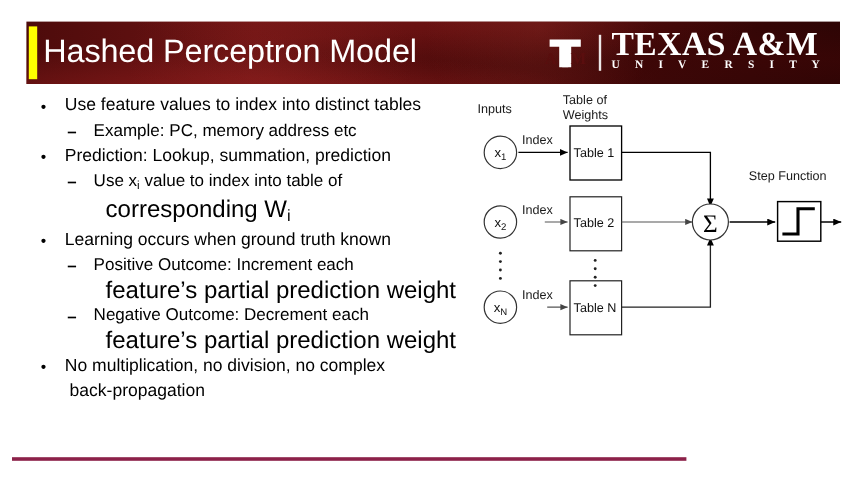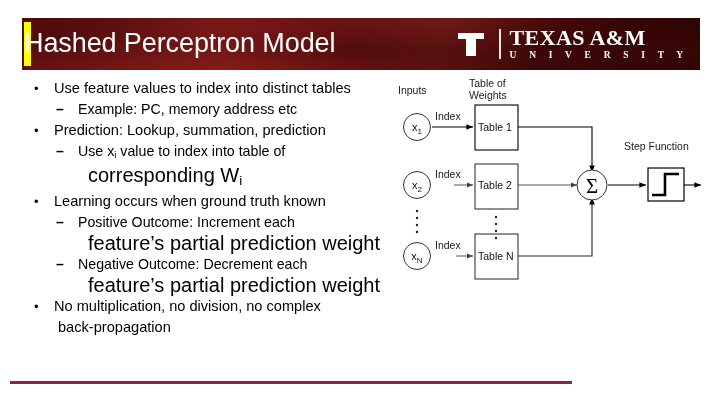--- a/index.html
+++ b/index.html
@@ -42,21 +42,21 @@
     position: absolute;
     left: 24px;
     top: 22px;
     width: 7px;
     height: 44px;
     background: #ffff00;
     z-index: 3;
   }
   #slide-title {
     position: absolute;
-    left: 24px;
+    left: 36px;
     top: 22px;
     z-index: 4;
     color: #ffffff;
     font-size: 27px;
     line-height: 43px;
     font-weight: 400;
     letter-spacing: -0.1px;
     white-space: nowrap;
   }
 
@@ -88,21 +88,21 @@
   }
   #logo-wordmark {
     display: flex;
     flex-direction: column;
     justify-content: center;
     color: #ffffff;
   }
   #logo-texas-am {
     font-family: "Liberation Serif", serif;
     font-weight: bold;
-    font-size: 22px;
+    font-size: 28px;
     line-height: 21px;
     letter-spacing: 0.4px;
     white-space: nowrap;
   }
   #logo-university {
     font-family: "Liberation Serif", serif;
     font-weight: bold;
     font-size: 9.5px;
     line-height: 12px;
     letter-spacing: 5.2px;

